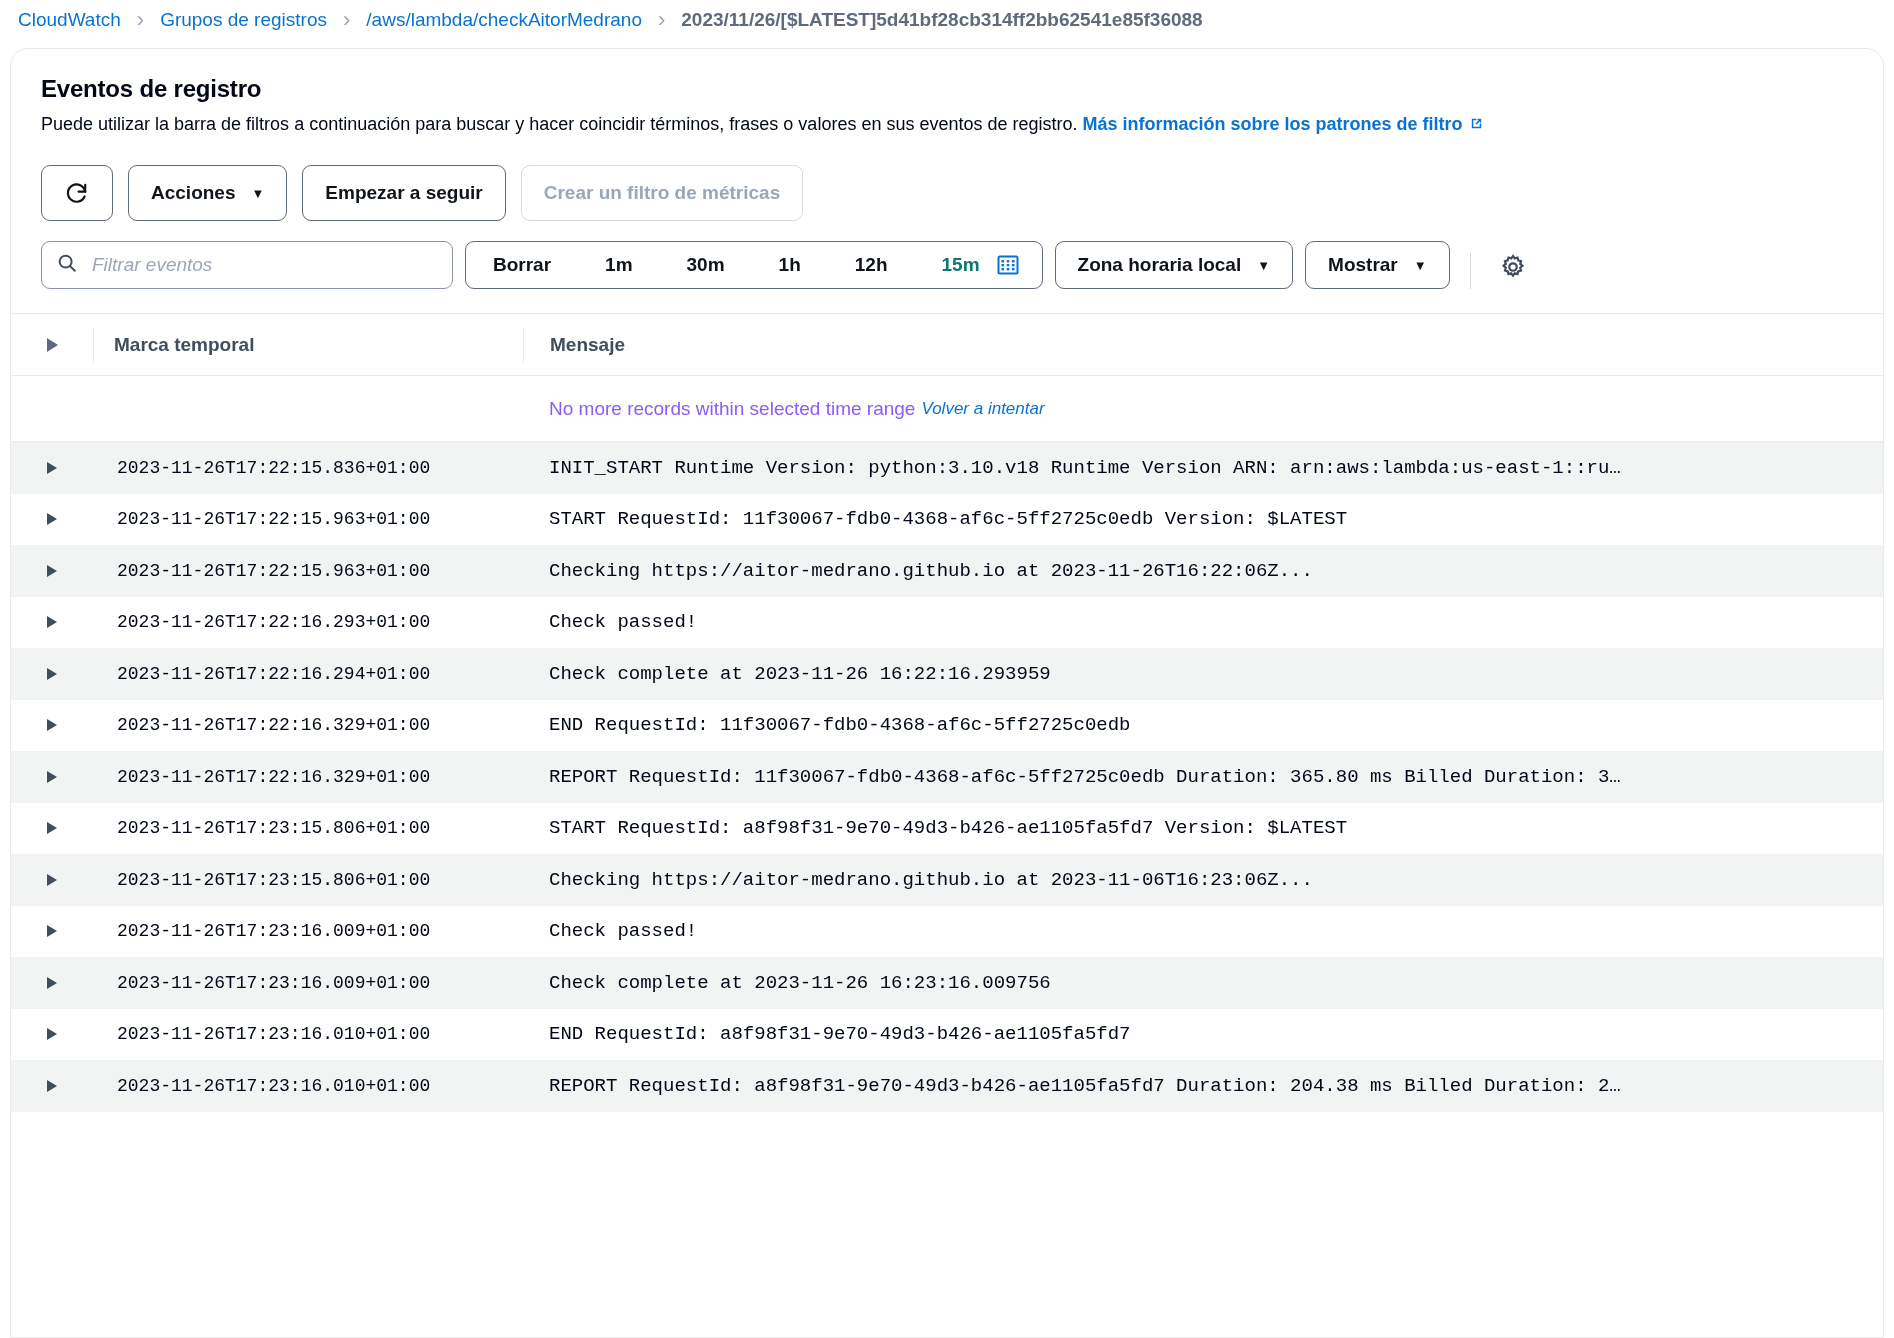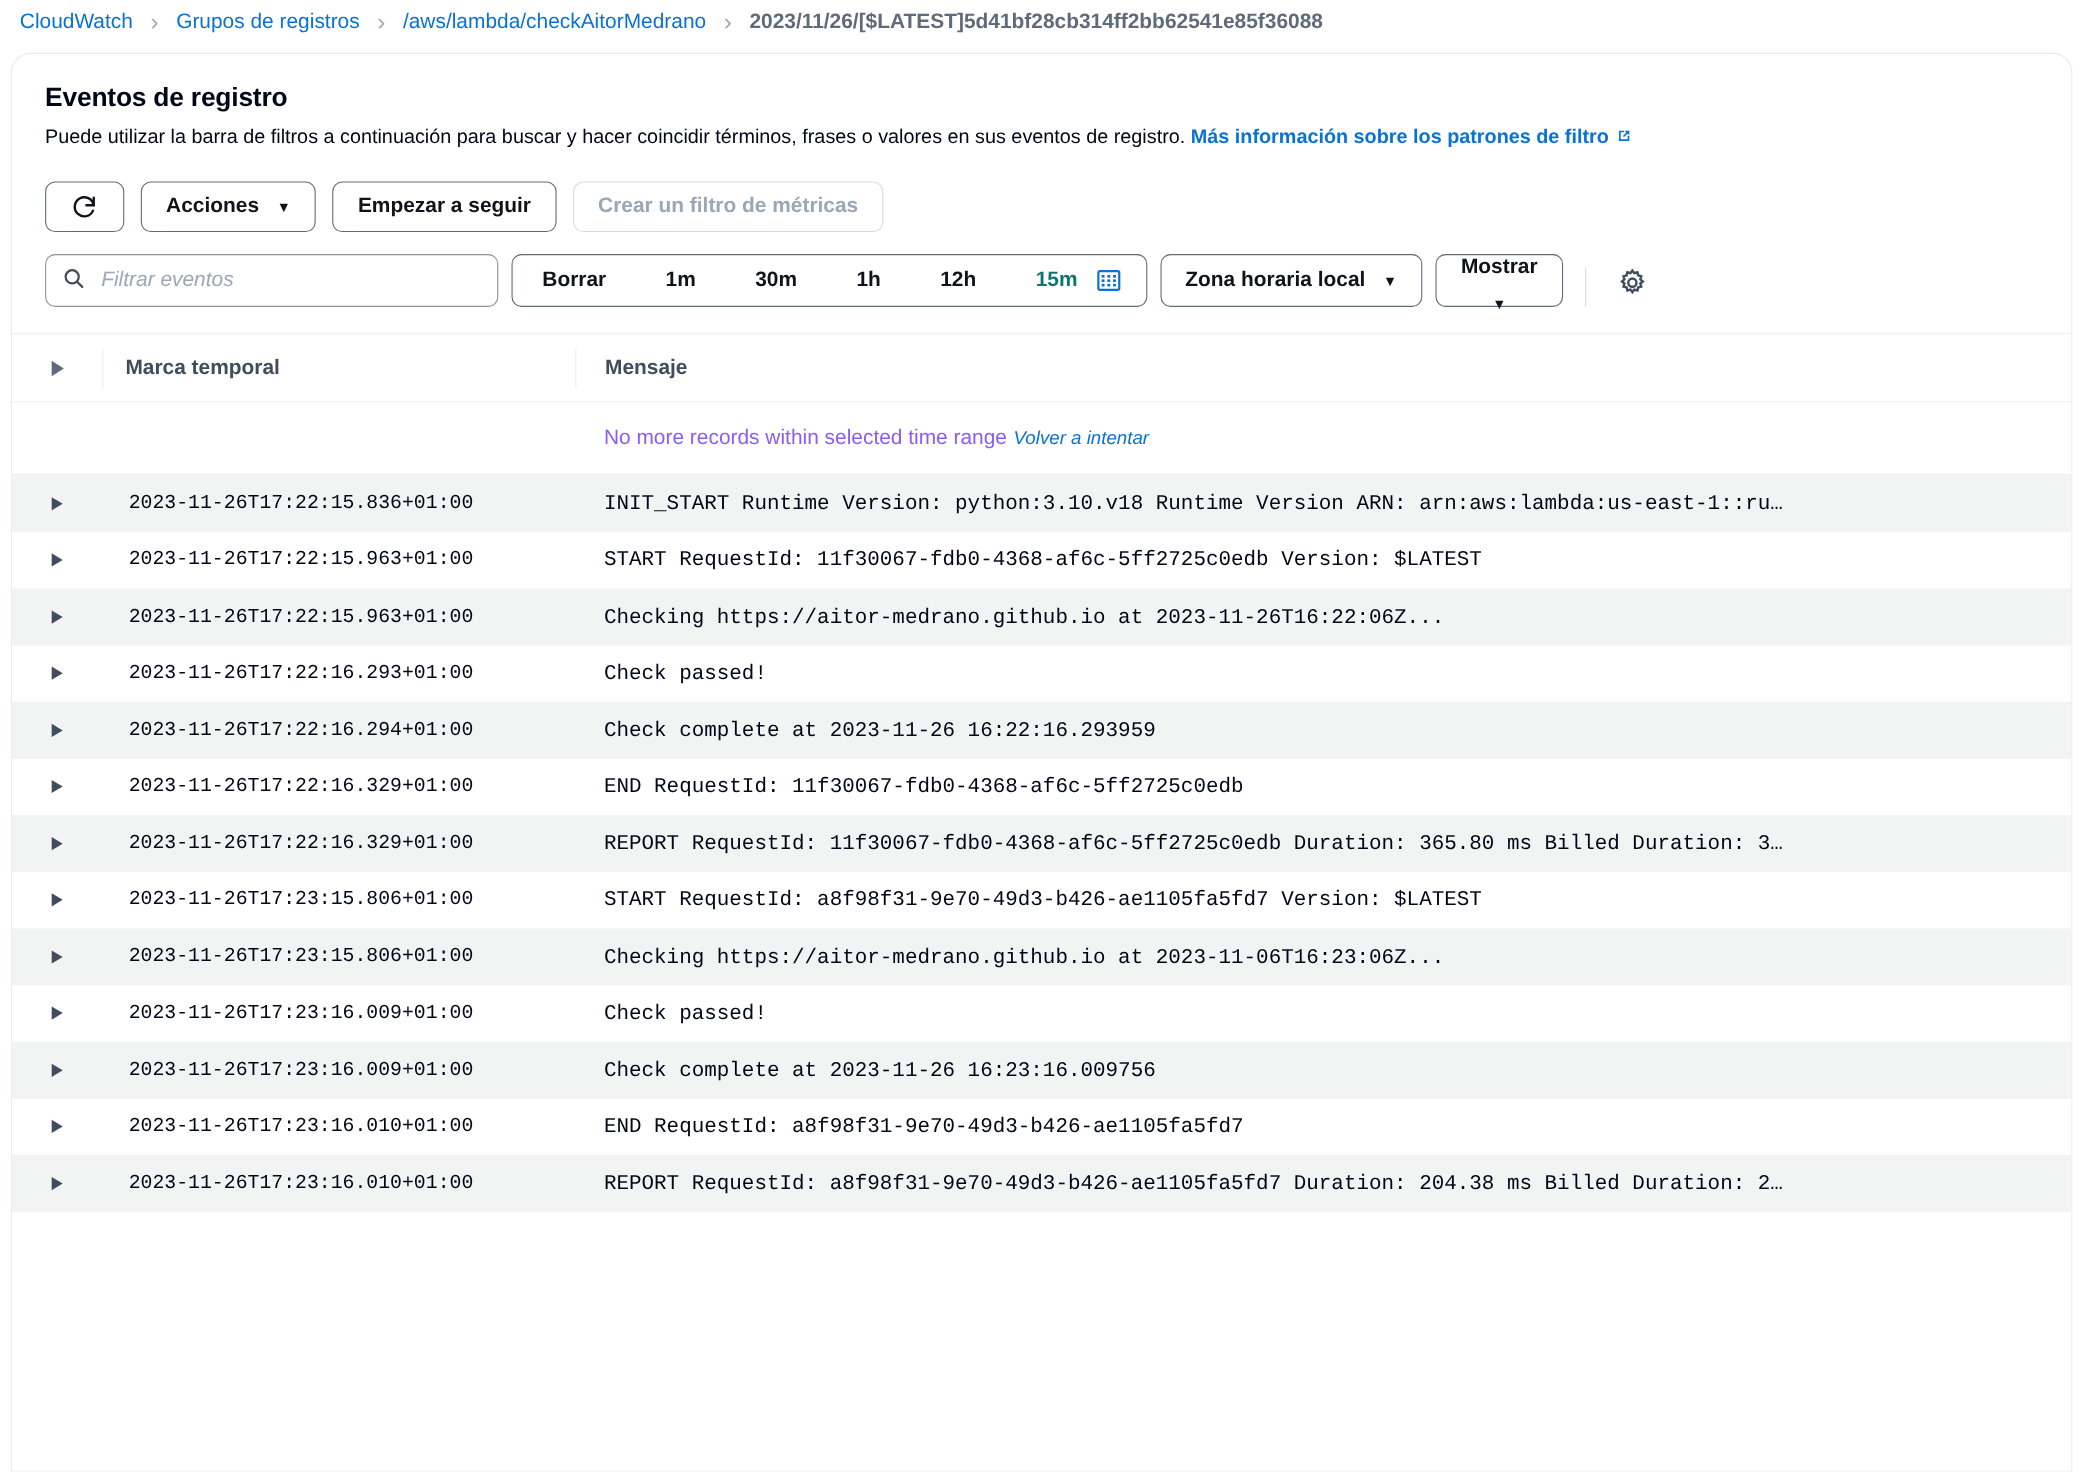--- a/index.html
+++ b/index.html
@@ -90,21 +90,21 @@
   .ext-icon svg { display: block; }
 
   
   .toolbar {
     display: flex;
     align-items: center;
     gap: 15px;
     padding: 28px 30px 0 30px;
   }
   .btn {
-    height: 46px;
+    height: 56px;
     border: 1px solid #5f6b7a;
     background: #ffffff;
     border-radius: 9px;
     color: #0f141a;
     font-family: "Liberation Sans", sans-serif;
     font-size: 19px;
     font-weight: bold;
     padding: 0 22px;
     display: inline-flex;
     align-items: center;
@@ -397,21 +397,21 @@
           </g>
         </svg>
       </span>
     </div>
 
     <button class="btn" style="height:48px;">
       <span>Zona horaria local</span>
       <span class="caret">▼</span>
     </button>
 
-    <button class="btn" style="height:48px;flex-direction:column;">
+    <button class="btn" style="height:48px;">
       <span>Mostrar</span>
       <span class="caret">▼</span>
     </button>
 
     <span class="sep-v"></span>
 
     <button class="gear-btn">
       <span>
         <svg width="28" height="28" viewBox="0 0 24 24" fill="none" stroke="#414d5c" stroke-width="1.9">
           <circle cx="12" cy="12" r="3.2"></circle>

